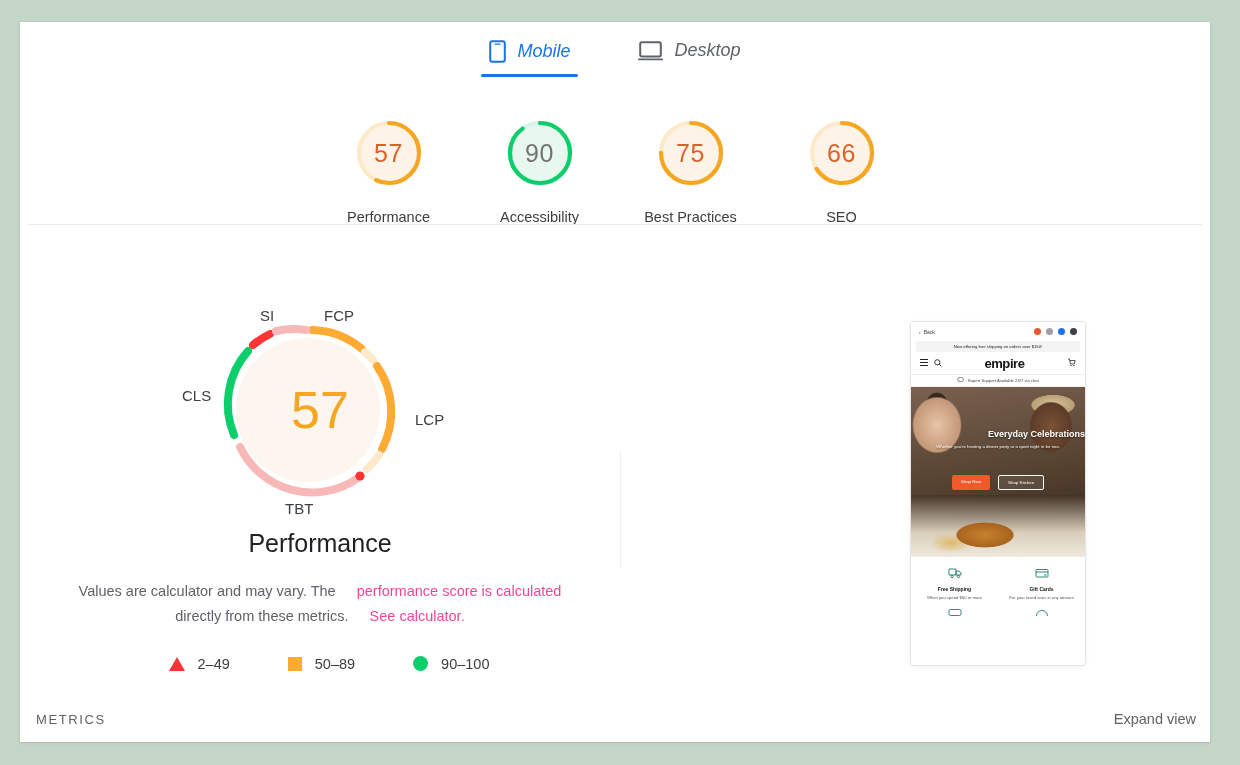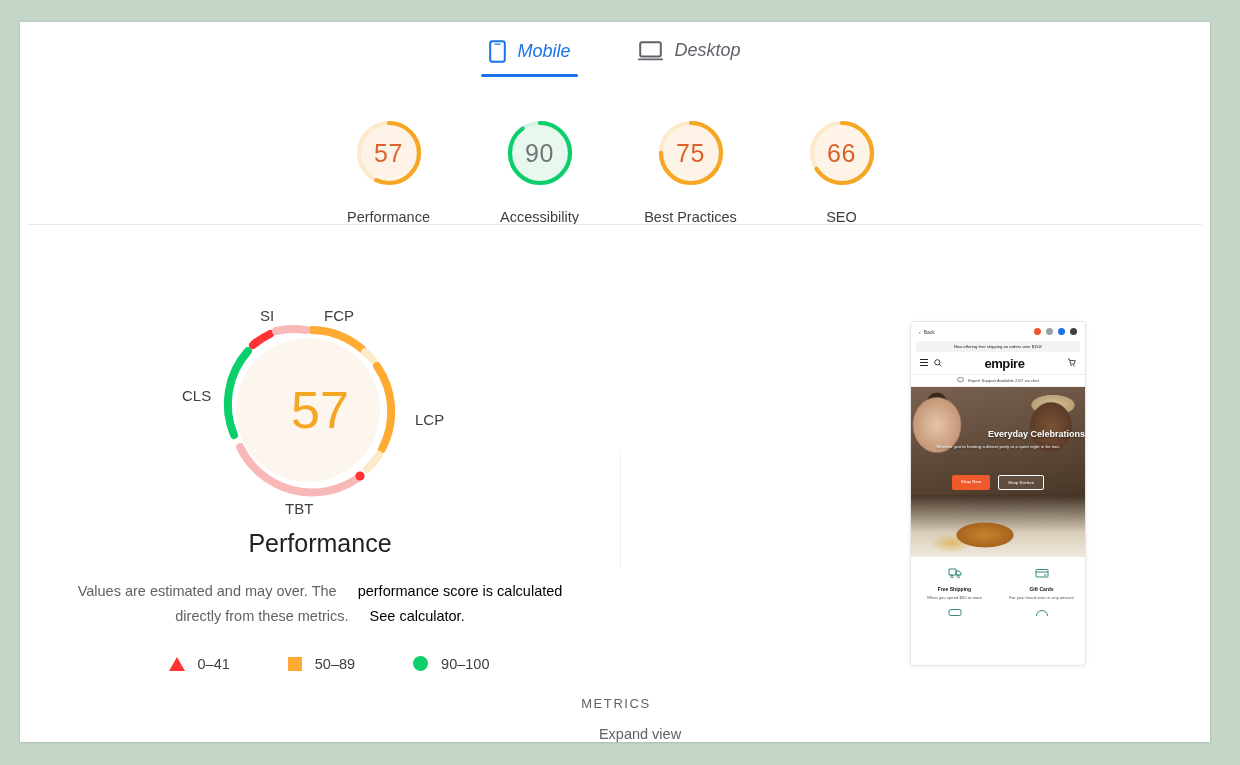--- a/index.html
+++ b/index.html
@@ -92,21 +92,21 @@
   }
   .perf-title {
     text-align: center; font-size: 25px; color: #202124;
     margin-top: -6px;
   }
   .perf-desc {
     margin-top: 21px; text-align: center;
     font-size: 14.5px; line-height: 1.72; color: #5f6368;
     width: 500px; margin-left: auto; margin-right: auto;
   }
-  .perf-desc a { color: #000000; text-decoration: none; padding-left: 17px; }
+  .perf-desc a { color: #ec4899; text-decoration: none; padding-left: 17px; }
 
   .legend {
     margin-top: 27px; display: flex; justify-content: center;
     gap: 58px; padding-left: 18px;
   }
   .legend-item {
     display: flex; align-items: center; gap: 13px;
     font-size: 14.5px; color: #3c4043;
   }
   .lg-tri {
@@ -200,21 +200,20 @@
   .ph-feat-d { font-size: 4.2px; line-height: 1.55; color: #555; margin-top: 3px; }
   .ph-feat svg { display: inline-block; }
   .ph-feats2 { display: flex; padding: 6px 0 4px 0; background: #fff; }
   .ph-feat2 { flex: 1; text-align: center; }
 
   
   .footer {
     position: absolute; left: 0; right: 0; bottom: 0; height: 46px;
     display: flex; align-items: center; justify-content: space-between;
     padding: 0 14px 0 16px;
-    flex-direction: column;
   }
   .footer-left { font-size: 13px; letter-spacing: 1.6px; color: #5f6368; }
   .footer-right { font-size: 14.5px; color: #5f6368; cursor: pointer; margin-left: 48px; }
 </style>
 </head>
 <body>
 
 <div class="page">
   <div class="card">
 
@@ -322,27 +321,27 @@
           <div class="metric-tag" style="left:100px; top:12px;">SI</div>
           <div class="metric-tag" style="left:164px; top:12px;">FCP</div>
           <div class="metric-tag" style="left:255px; top:92px;margin-top:24px;">LCP</div>
           <div class="metric-tag" style="left:125px; top:205px;">TBT</div>
           <div class="metric-tag" style="left:22px;  top:92px;">CLS</div>
         </div>
 
         <div class="perf-title">Performance</div>
 
         <div class="perf-desc">
-          <span>Values are estimated and may over. The </span><a href="#">performance score is calculated</a><span> directly from these metrics. </span><a href="#">See calculator.</a>
+          <span>Values are calculator and may vary. The </span><a href="#">performance score is calculated</a><span> directly from these metrics. </span><a href="#">See calculator.</a>
         </div>
 
         <div class="legend">
           <div class="legend-item">
             <span class="lg-tri"></span>
-            <span>0–41</span>
+            <span>2–49</span>
           </div>
           <div class="legend-item">
             <span class="lg-sq"></span>
             <span>50–89</span>
           </div>
           <div class="legend-item">
             <span class="lg-ci"></span>
             <span>90–100</span>
           </div>
         </div>

